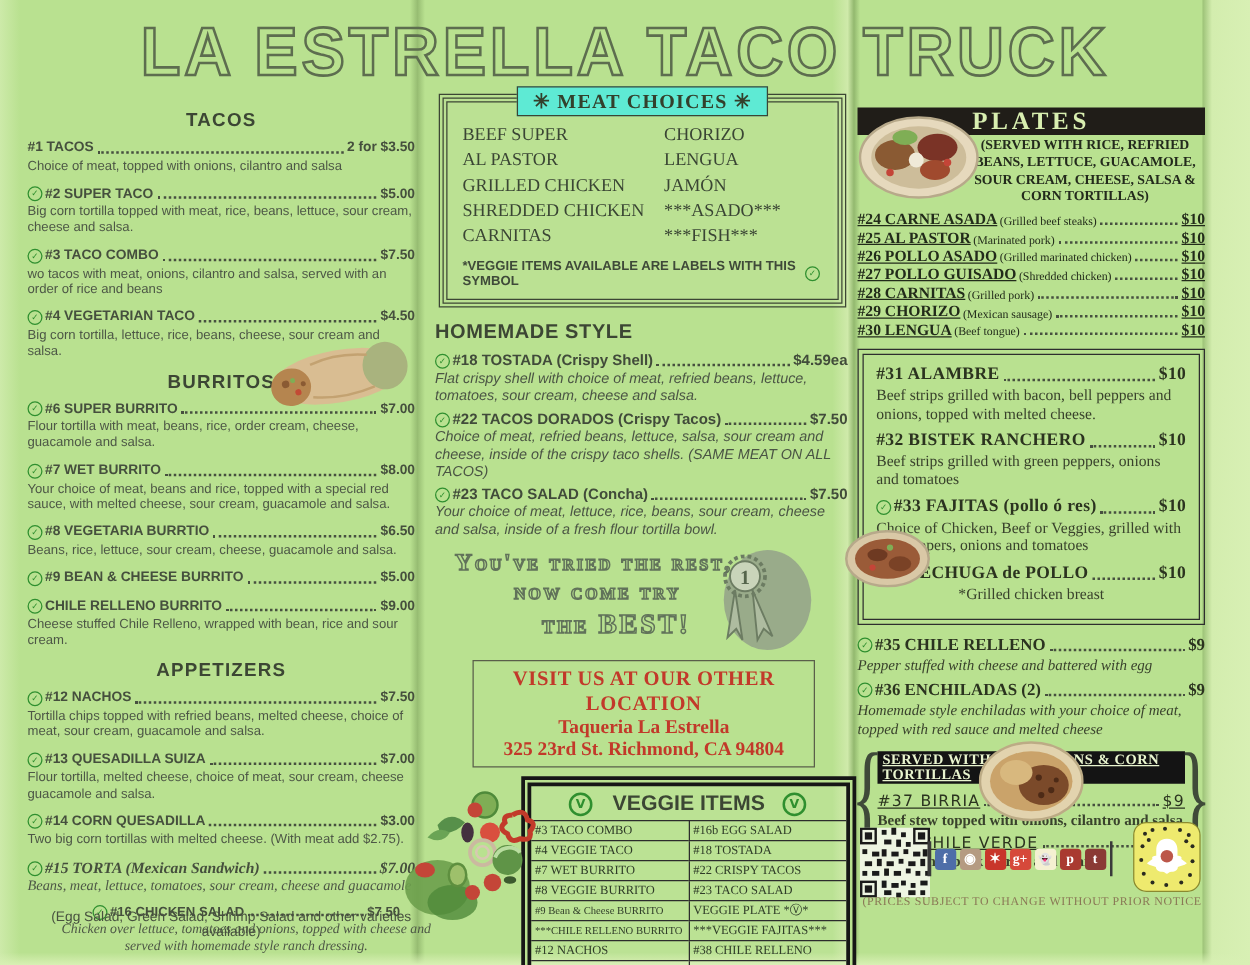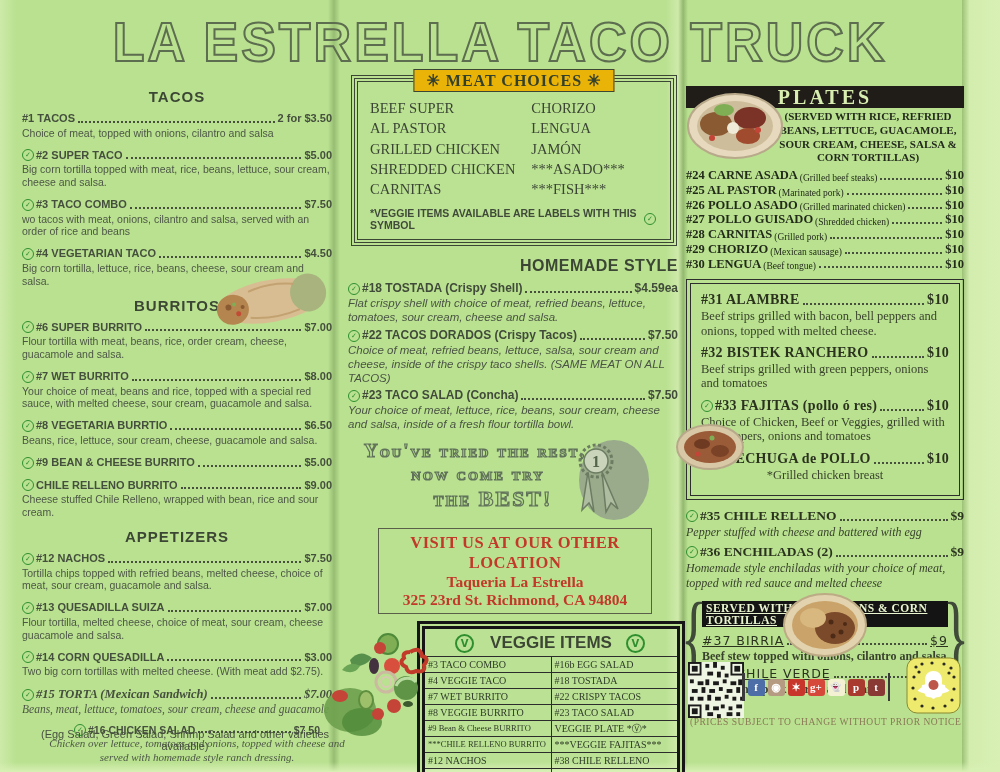--- a/index.html
+++ b/index.html
@@ -38,27 +38,27 @@
   .col-left .serif .mi-name,.col-left .serif .mi-price{font:bold italic 12.5px "Liberation Serif",serif;}
   .col-left .serif .mi-desc{font:italic 11.5px "Liberation Serif",serif;}
   .col-left .chicken{margin:2px 12px 2px 52px;}
   .col-left .chicken .mi-name,.col-left .chicken .mi-price{font:bold 10.5px "Liberation Sans",sans-serif;}
   .col-left .chicken .mi-desc{font:italic 11px/1.25 "Liberation Serif",serif;text-align:center;margin:1px -40px 0 -40px;}
   .left-note{font:11px "Liberation Sans",sans-serif;text-align:center;margin-top:2px;color:#47503f;}
 
   
   .col-mid{position:absolute;left:348px;top:78px;width:330px;}
   .meat-box{border:4px double #3c4634;outline:1px solid #3c4634;outline-offset:2px;padding:16px 12px 8px;position:relative;margin:0 4px 14px 6px;background:rgba(255,255,255,.03);}
-  .meat-hdr{position:absolute;top:-13px;left:50%;transform:translateX(-50%);background:#eab308;border:1.5px solid #3c4634;
+  .meat-hdr{position:absolute;top:-13px;left:50%;transform:translateX(-50%);background:#5eead4;border:1.5px solid #3c4634;
             font:bold 16px "Liberation Serif",serif;letter-spacing:1px;color:#33402c;padding:1px 12px;white-space:nowrap;}
   .meat-cols{display:flex;font:14.5px/1.4 "Liberation Serif",serif;color:#3a4534;}
   .meat-cols ul{list-style:none;margin:0;padding:0;}
   .meat-cols ul:first-child{width:56%;}
   .meat-foot{font:bold 10.5px "Liberation Sans",sans-serif;color:#3f4a39;margin-top:8px;display:flex;align-items:center;gap:3px;}
-  .hm-h{text-align:right;font:bold 16px "Liberation Sans",sans-serif;letter-spacing:.5px;color:#3c4634;margin:0 0 6px;}
+  .hm-h{text-align:left;font:bold 16px "Liberation Sans",sans-serif;letter-spacing:.5px;color:#3c4634;margin:0 0 6px;}
   .homemade .mi{margin-bottom:3px;}
   .homemade .mi-name,.homemade .mi-price{font:bold 12px/1.25 "Liberation Sans",sans-serif;color:#414b3a;}
   .homemade .mi-desc{font:italic 11.5px/1.2 "Liberation Sans",sans-serif;color:#4a5444;}
 
   .promo{position:relative;height:86px;margin-top:8px;}
   .promo div{font:bold 19px/1.2 "Liberation Serif",serif;font-variant:small-caps;letter-spacing:2px;
              color:rgba(185,225,144,.12);-webkit-text-stroke:1.2px #61725a;}
   .promo .p1{padding-left:16px;}
   .promo .p2{text-align:center;padding-right:70px;}
   .promo .p3{text-align:center;padding-right:40px;font-size:22px;}
@@ -76,21 +76,21 @@
   table.vt td{border-top:1px solid #2c2c2c;width:50%;padding:1px 3px;font:10px/1.3 "Liberation Serif",serif;color:#2f3c28;white-space:nowrap;overflow:hidden;}
   table.vt td:first-child{border-right:1px solid #2c2c2c;}
   table.vt td.sm{font-size:8.5px;}
 
   
   .col-right{position:absolute;left:686px;top:86px;width:278px;}
   .plates-banner{background:#201d18;color:#d8eeb0;text-align:center;font:bold 20px/22px "Liberation Serif",serif;
                  letter-spacing:3px;height:22px;}
   .plates-sub{font:bold 11px/1.25 "Liberation Serif",serif;color:#232a1c;text-align:center;padding:2px 0 4px 86px;}
   .plates-list .mi{margin-bottom:1px;}
-  .plates-list .mi-name,.plates-list .mi-price{font:bold 12.5px/1.1 "Liberation Serif",serif;color:#222b1a;}
+  .plates-list .mi-name,.plates-list .mi-price{font:bold 12.5px/1.1 "Liberation Serif",serif;color:#222b1a;text-decoration:underline;}
   .plates-list .mi-sub{font:9.5px "Liberation Serif",serif;color:#222b1a;}
   .plates-list .ldr{border-bottom-width:2px;}
 
   .dbox{border:1.5px solid #2e2e2e;margin-top:8px;}
   .dbox-in{border:1.5px solid #2e2e2e;margin:3px;padding:8px 10px 6px;}
   .dbox .mi{margin-bottom:7px;}
   .dbox .mi-name,.dbox .mi-price{font:bold 14px "Liberation Serif",serif;letter-spacing:.3px;color:#2b331f;}
   .dbox .mi-desc{font:12.5px/1.15 "Liberation Serif",serif;color:#39422c;}
   .dbox .center .mi-desc{text-align:center;}
 

